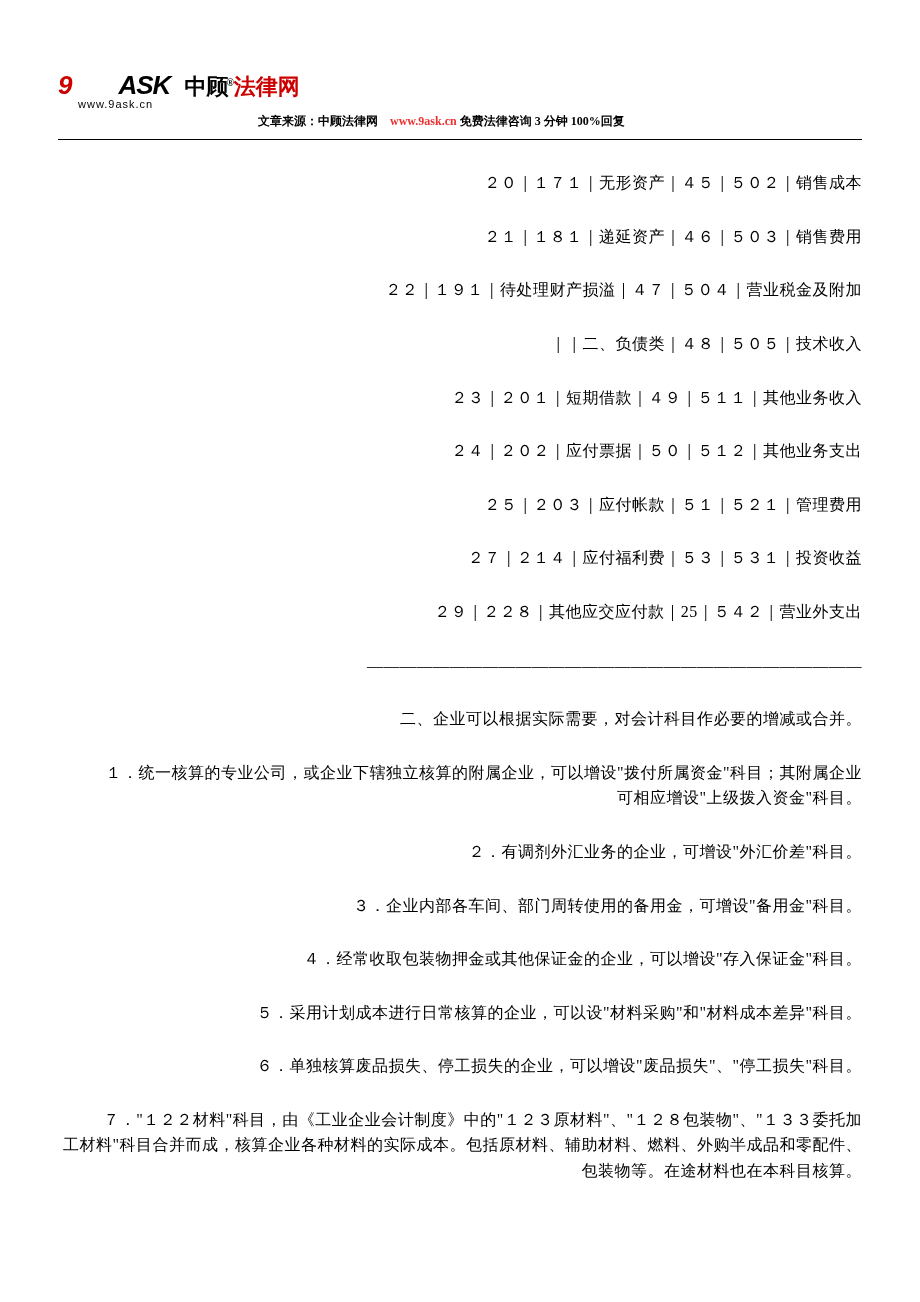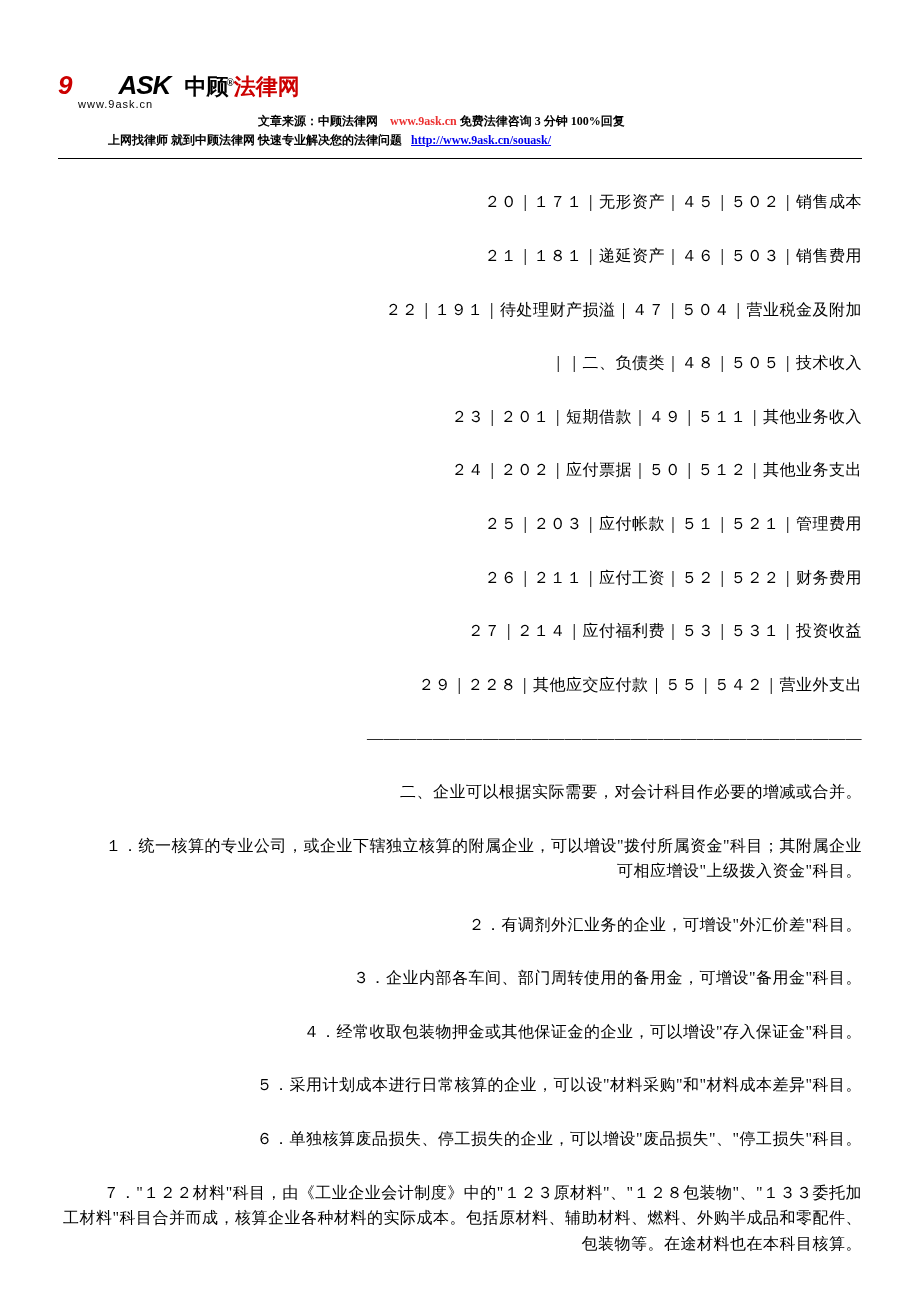--- a/index.html
+++ b/index.html
@@ -104,37 +104,33 @@
     <div class="logo-wrap">
       <span class="logo">
         <span class="logo-9">9</span><span class="logo-ask">ASK</span>
         <span class="logo-cn"><span>中顾</span><span class="logo-r">®</span><span class="logo-cn-red">法律网</span></span>
       </span>
       <span class="logo-url">www.9ask.cn</span>
     </div>
     <div class="source-line">
       <span>文章来源：中顾法律网</span>&nbsp;&nbsp;&nbsp;&nbsp;<span class="red">www.9ask.cn</span><span> 免费法律咨询 3 分钟 100%回复</span>
     </div>
-    <div class="nav-line">
-      <span>上网找律师  就到中顾法律网  快速专业解决您的法律问题</span>&nbsp;&nbsp;&nbsp;<a class="blue-link">http://www.9ask.cn/souask/</a>
-    </div>
   </div>
   <hr class="header-rule">
 
   <div class="body-text">
     <p class="para">２０｜１７１｜无形资产｜４５｜５０２｜销售成本</p>
     <p class="para">２１｜１８１｜递延资产｜４６｜５０３｜销售费用</p>
     <p class="para">２２｜１９１｜待处理财产损溢｜４７｜５０４｜营业税金及附加</p>
     <p class="para">｜｜二、负债类｜４８｜５０５｜技术收入</p>
     <p class="para">２３｜２０１｜短期借款｜４９｜５１１｜其他业务收入</p>
     <p class="para">２４｜２０２｜应付票据｜５０｜５１２｜其他业务支出</p>
     <p class="para">２５｜２０３｜应付帐款｜５１｜５２１｜管理费用</p>
-    <p class="para">２６｜２１１｜应付工资｜５２｜５２２｜财务费用</p>
     <p class="para">２７｜２１４｜应付福利费｜５３｜５３１｜投资收益</p>
-    <p class="para">２９｜２２８｜其他应交应付款｜５５｜５４２｜营业外支出</p>
+    <p class="para">２９｜２２８｜其他应交应付款｜25｜５４２｜营业外支出</p>
 
     <p class="para">——————————————————————————————</p>
 
     <p class="para">二、企业可以根据实际需要，对会计科目作必要的增减或合并。</p>
 
     <p class="para wrap">１．统一核算的专业公司，或企业下辖独立核算的附属企业，可以增设"拨付所属资金"科目；其附属企业可相应增设"上级拨入资金"科目。</p>
     <p class="para">２．有调剂外汇业务的企业，可增设"外汇价差"科目。</p>
     <p class="para">３．企业内部各车间、部门周转使用的备用金，可增设"备用金"科目。</p>
     <p class="para">４．经常收取包装物押金或其他保证金的企业，可以增设"存入保证金"科目。</p>
     <p class="para">５．采用计划成本进行日常核算的企业，可以设"材料采购"和"材料成本差异"科目。</p>

